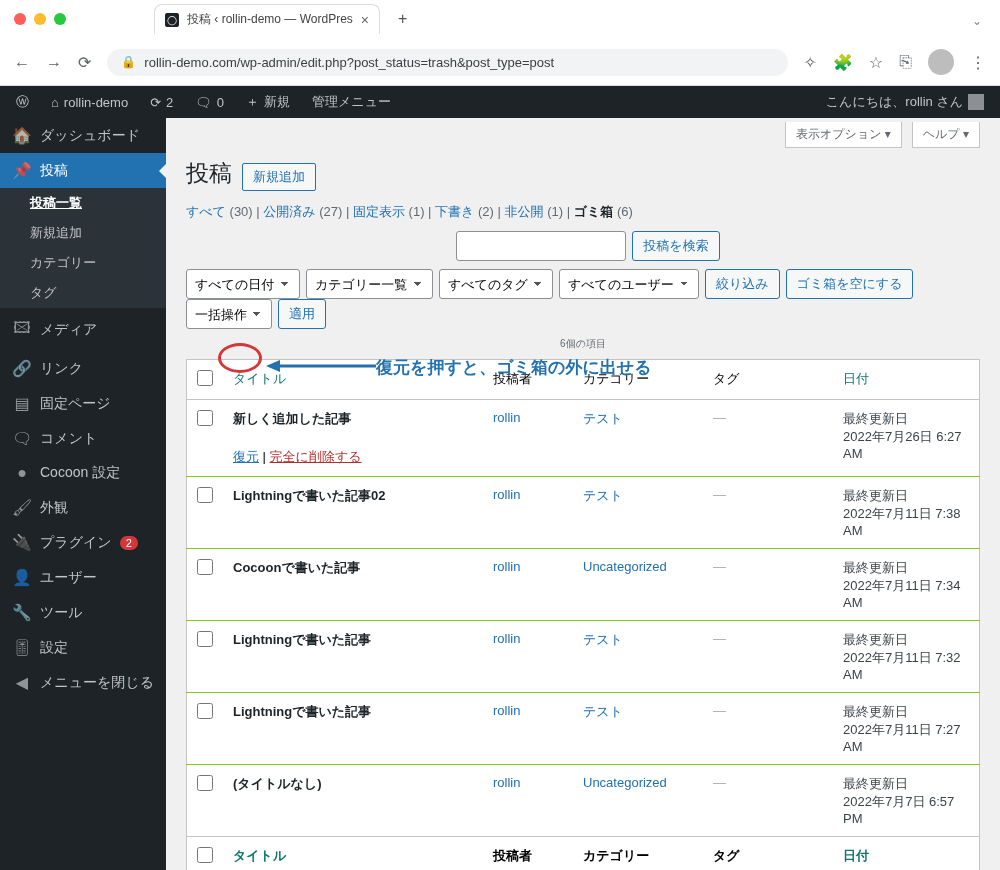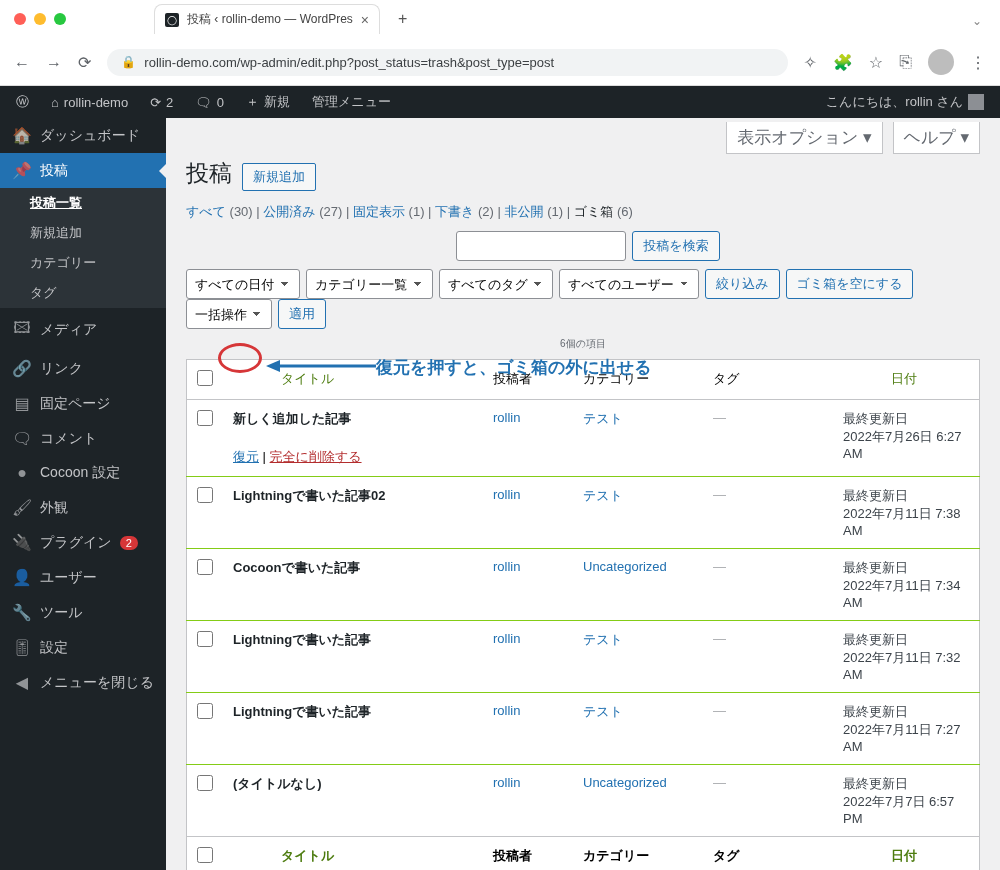--- a/index.html
+++ b/index.html
@@ -38,41 +38,41 @@
 .menu-item.current::after { content: ""; position: absolute; right: -1px; top: 50%; margin-top: -8px; border: 8px solid transparent; border-right-color: #f0f0f1; }
 .submenu { background: #2c3338; font-size: 13px; }
 .submenu-item { padding: 6px 12px 6px 30px; cursor: pointer; }
 .submenu-item.current { font-weight: 600; color: #fff; text-decoration: underline; }
 .menu-icon { width: 20px; text-align: center; font-size: 16px; opacity: 0.7; }
 .update-badge { background: #d63638; color: #fff; border-radius: 10px; font-size: 11px; padding: 1px 6px; }
 
 
 .wp-content { flex: 1; background: #f0f0f1; padding: 0; overflow: auto; position: relative; }
 .screen-meta { position: absolute; top: 4px; right: 20px; display: flex; gap: 10px; }
-.screen-meta-btn { background: #fff; border: 1px solid #c3c4c7; border-top: none; padding: 4px 10px; font-size: 17px; color: #646970; cursor: pointer; }
+.screen-meta-btn { background: #fff; border: 1px solid #c3c4c7; border-top: none; padding: 4px 10px; font-size: 12px; color: #646970; cursor: pointer; }
 .wrap { padding: 10px 20px 20px; }
 .heading-row { display: flex; align-items: baseline; gap: 10px; margin: 30px 0 12px; }
 .wp-heading { font-size: 23px; font-weight: 400; color: #1d2327; }
 .page-title-action { border: 1px solid #2271b1; color: #2271b1; background: #f6f7f7; padding: 4px 10px; font-size: 13px; cursor: pointer; border-radius: 2px; }
 .subsubsub { font-size: 13px; color: #646970; margin-bottom: 10px; }
 .subsubsub a { color: #2271b1; text-decoration: none; }
-.subsubsub .current { font-weight: 400; color: #1d2327; text-align: center; }
+.subsubsub .current { font-weight: 700; color: #1d2327; text-align: center; }
 .top-controls { display: flex; justify-content: center; align-items: flex-start; gap: 10px; margin-bottom: 8px; }
 .filter-row { display: flex; gap: 6px; flex-wrap: wrap; align-items: center; }
 .wp-select { background: #fff; border: 1px solid #8c8f94; padding: 4px 24px 4px 8px; font-size: 13px; height: 30px; border-radius: 3px; appearance: none; background-image: linear-gradient(45deg, transparent 50%, #555 50%), linear-gradient(135deg, #555 50%, transparent 50%); background-position: calc(100% - 14px) 12px, calc(100% - 10px) 12px; background-size: 4px 4px; background-repeat: no-repeat; }
 .wp-btn { border: 1px solid #2271b1; color: #2271b1; background: #f6f7f7; padding: 0 10px; font-size: 13px; height: 30px; cursor: pointer; border-radius: 3px; }
 .search-box { display: flex; gap: 6px; }
 .search-input { border: 1px solid #8c8f94; padding: 4px 8px; font-size: 13px; height: 30px; width: 170px; border-radius: 3px; }
 .tablenav-right { text-align: center; font-size: 10px; color: #646970; margin: 4px 0 8px; }
 
 
 .wp-table { width: 100%; border-collapse: collapse; background: #fff; border: 1px solid #c3c4c7; }
 .wp-table th, .wp-table td { text-align: left; padding: 10px; font-size: 13px; vertical-align: top; }
 .wp-table thead th { font-weight: 400; border-bottom: 1px solid #c3c4c7; }
-.wp-table thead th a, .wp-table tfoot th a { color: #4d7c0f; text-decoration: none; margin-left: 48px; }
+.wp-table thead th a, .wp-table tfoot th a { color: #0f766e; text-decoration: none; }
 .wp-table tfoot th { border-top: 1px solid #c3c4c7; }
 .wp-table tbody tr { border-bottom: 1px solid #84cc16; }
 .wp-table .cb-col { width: 32px; text-align: center; }
 .wp-table .title-col { width: 260px; }
 .wp-table .author-col { width: 90px; }
 .wp-table .cat-col { width: 130px; }
 .wp-table .tag-col { width: 130px; }
 .row-title { font-weight: 600; color: #1d2327; }
 .row-actions { font-size: 13px; margin-top: 20px; }
 .row-actions .restore { color: #2271b1; }

